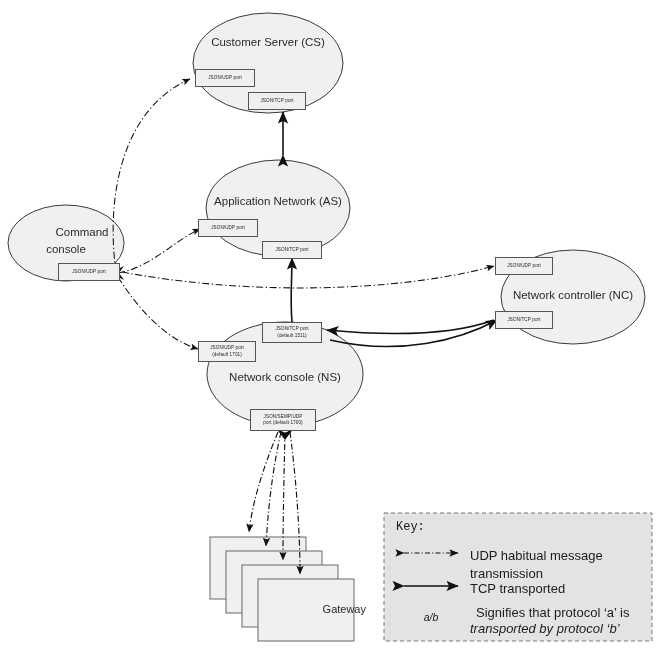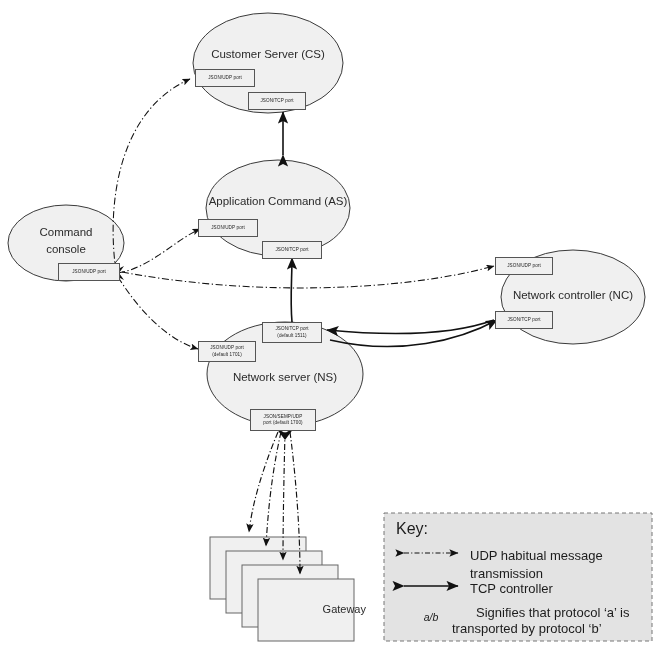--- a/index.html
+++ b/index.html
@@ -7,21 +7,21 @@
        font-family:"Liberation Sans","DejaVu Sans",sans-serif;color:#1a1a1a;}
   #canvas{position:absolute;left:0;top:0;width:660px;height:648px;}
   .node-label{position:absolute;text-align:center;font-size:11.5px;color:#2a2a2a;
               pointer-events:none;white-space:nowrap;}
   .port{position:absolute;background:#f0f0f0;border:1px solid #555;
         font-size:4.6px;line-height:1.38;text-align:center;color:#1c1c1c;
         display:flex;flex-direction:column;align-items:center;justify-content:center;
         letter-spacing:.1px;box-sizing:border-box;}
   .gw-label{position:absolute;font-size:11px;color:#2a2a2a;text-align:right;
             width:120px;pointer-events:none;}
-  .key-title{position:absolute;font-size:16px;color:#1c1c1c;}
+  .key-title{position:absolute;font-size:12px;color:#1c1c1c;font-family:Liberation Mono, monospace;}
   .key-txt{position:absolute;font-size:13px;color:#1c1c1c;line-height:1.42;}
   .key-ab{position:absolute;font-size:10.5px;color:#1c1c1c;text-align:center;width:60px;}
 </style>
 </head>
 <body>
 
 <svg id="canvas" viewBox="0 0 660 648">
   <defs>
     <marker id="ah" markerWidth="9" markerHeight="9" refX="7.2" refY="3.2" orient="auto" markerUnits="strokeWidth">
       <path d="M0,0 L7.6,3.2 L0,6.4 L1.6,3.2 Z" fill="#111"></path>
@@ -67,28 +67,28 @@
 
   <path d="M276,428 L285,440 L294,428 L285,433 Z" fill="#111"></path>
 
   <rect x="384" y="513" width="268" height="128" fill="#e3e3e3" stroke="#777" stroke-width="1" stroke-dasharray="4,3"></rect>
 
   <path d="M404,553 L458,553" fill="none" stroke="#111" stroke-width="1.2" stroke-dasharray="5,2.2,1.1,2.2" marker-end="url(#ah)" marker-start="url(#ah)"></path>
 
   <path d="M404,586 L458,586" fill="none" stroke="#111" stroke-width="1.6" marker-end="url(#ah2)" marker-start="url(#ah2)"></path>
 </svg>
 
-<div class="node-label" style="left:193px;top:48px;width:150px;">Customer Server (CS)</div>
+<div class="node-label" style="left:193px;top:36px;width:150px;">Customer Server (CS)</div>
 
-<div class="node-label" style="left:203px;top:195px;width:150px;">Application Command (AS)</div>
+<div class="node-label" style="left:203px;top:195px;width:150px;">Application Network (AS)</div>
 
-<div class="node-label" style="left:16px;top:226px;width:100px;">Command</div>
+<div class="node-label" style="left:32px;top:226px;width:100px;">Command</div>
 <div class="node-label" style="left:16px;top:243px;width:100px;text-align:center;">console</div>
 
-<div class="node-label" style="left:210px;top:371px;width:150px;">Network server (NS)</div>
+<div class="node-label" style="left:210px;top:371px;width:150px;">Network console (NS)</div>
 
 <div class="node-label" style="left:498px;top:289px;width:150px;text-align:center;">Network controller (NC)</div>
 
 <div class="gw-label" style="left:246px;top:603px;">Gateway</div>
 
 <div class="port" style="left:195px;top:69px;width:60px;height:18px;">
   <span>JSON/UDP port</span>
 </div>
 
 <div class="port" style="left:248px;top:92px;width:58px;height:18px;">
@@ -127,18 +127,18 @@
 </div>
 
 <div class="port" style="left:495px;top:311px;width:58px;height:18px;">
   <span>JSON/TCP port</span>
 </div>
 
 <div class="key-title" style="left:396px;top:520px;">Key:</div>
 
 <div class="key-txt" style="left:470px;top:547px;width:180px;">UDP habitual message transmission</div>
 
-<div class="key-txt" style="left:470px;top:580px;width:180px;">TCP controller</div>
+<div class="key-txt" style="left:470px;top:580px;width:180px;">TCP transported</div>
 
 <div class="key-ab" style="left:401px;top:611px;font-style:italic;">a/b</div>
 
 <div class="key-txt" style="left:476px;top:604px;width:190px;">Signifies that protocol ‘a’ is</div>
-<div class="key-txt" style="left:452px;top:620px;width:190px;">transported by protocol ‘b’</div>
+<div class="key-txt" style="left:470px;top:620px;width:190px;font-style:italic;">transported by protocol ‘b’</div>
 
 </body></html>

